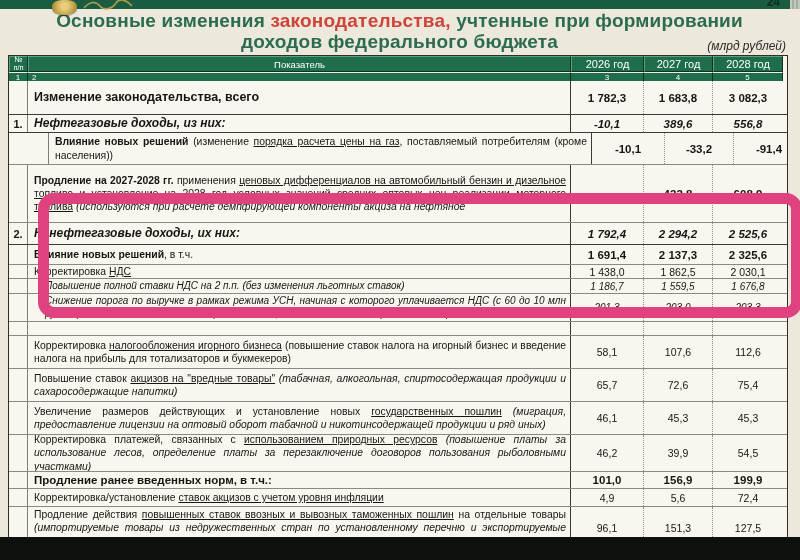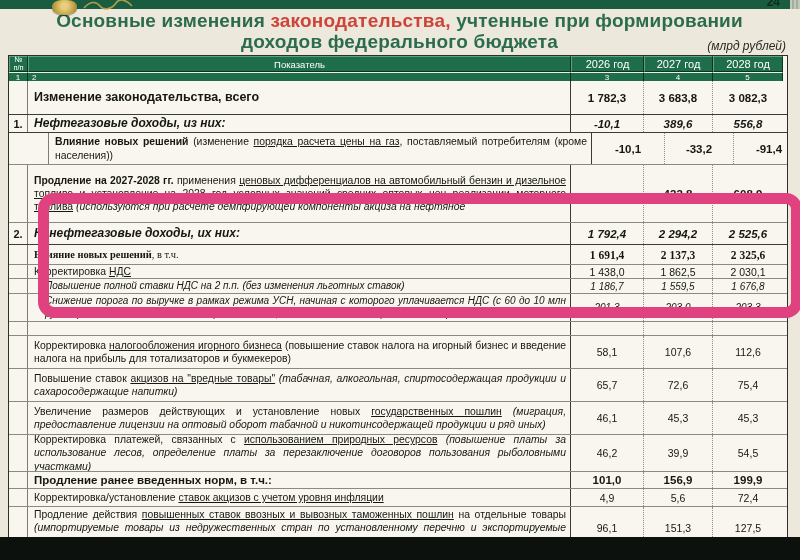--- a/index.html
+++ b/index.html
@@ -98,21 +98,21 @@
       <div class="hc">4</div>
       <div class="hc">5</div>
     </div>
     <div id="tbody">
         <div class="trow total" style="height: 34px;">
           <div class="c num"></div>
           <div class="c ind">
             <div class="txt"><span class="b">Изменение  законодательства, всего</span></div>
           </div>
           <div class="c val vb dot">1 782,3</div>
-          <div class="c val vb dot">3 683,8</div>
+          <div class="c val vb dot">1 683,8</div>
           <div class="c val vb">3 082,3</div>
         </div>
         <div class="trow section" style="height: 18px;">
           <div class="c num">1.</div>
           <div class="c ind">
             <div class="txt"><span class="b i">Нефтегазовые доходы, из них:</span></div>
           </div>
           <div class="c val vbi dot">-10,1</div>
           <div class="c val vbi dot">389,6</div>
           <div class="c val vbi">556,8</div>
@@ -137,21 +137,21 @@
         </div>
         <div class="trow section" style="height: 22px;">
           <div class="c num">2.</div>
           <div class="c ind">
             <div class="txt"><span class="b i">Ненефтегазовые доходы, их них:</span></div>
           </div>
           <div class="c val vbi dot">1 792,4</div>
           <div class="c val vbi dot">2 294,2</div>
           <div class="c val vbi">2 525,6</div>
         </div>
-        <div class="trow " style="height: 20px; font-family: Liberation Serif, serif;">
+        <div class="trow " style="height: 20px;">
           <div class="c num"></div>
           <div class="c ind">
             <div class="txt"><span class="b">Влияние новых решений</span><span>, в т.ч.</span></div>
           </div>
           <div class="c val vb dot">1 691,4</div>
           <div class="c val vb dot">2 137,3</div>
           <div class="c val vb">2 325,6</div>
         </div>
         <div class="trow " style="height: 14px;">
           <div class="c num"></div>

